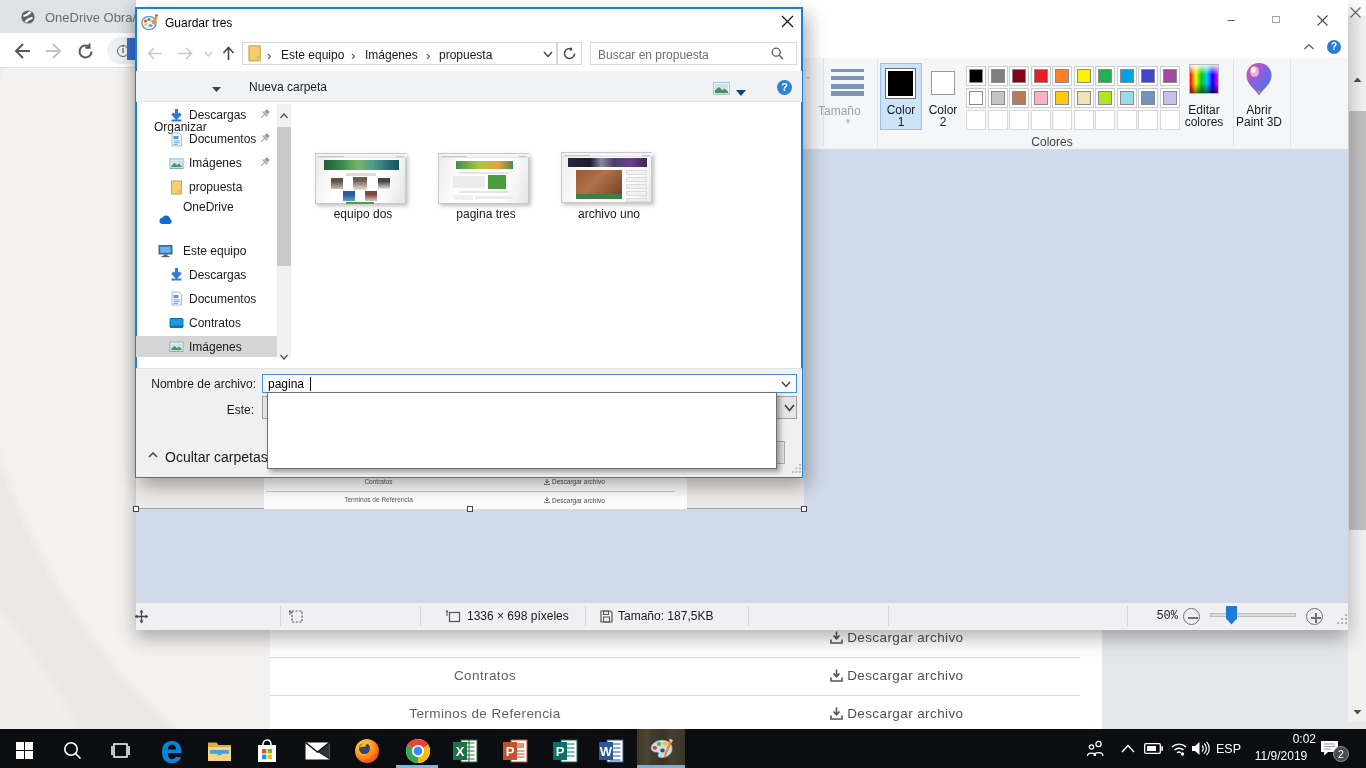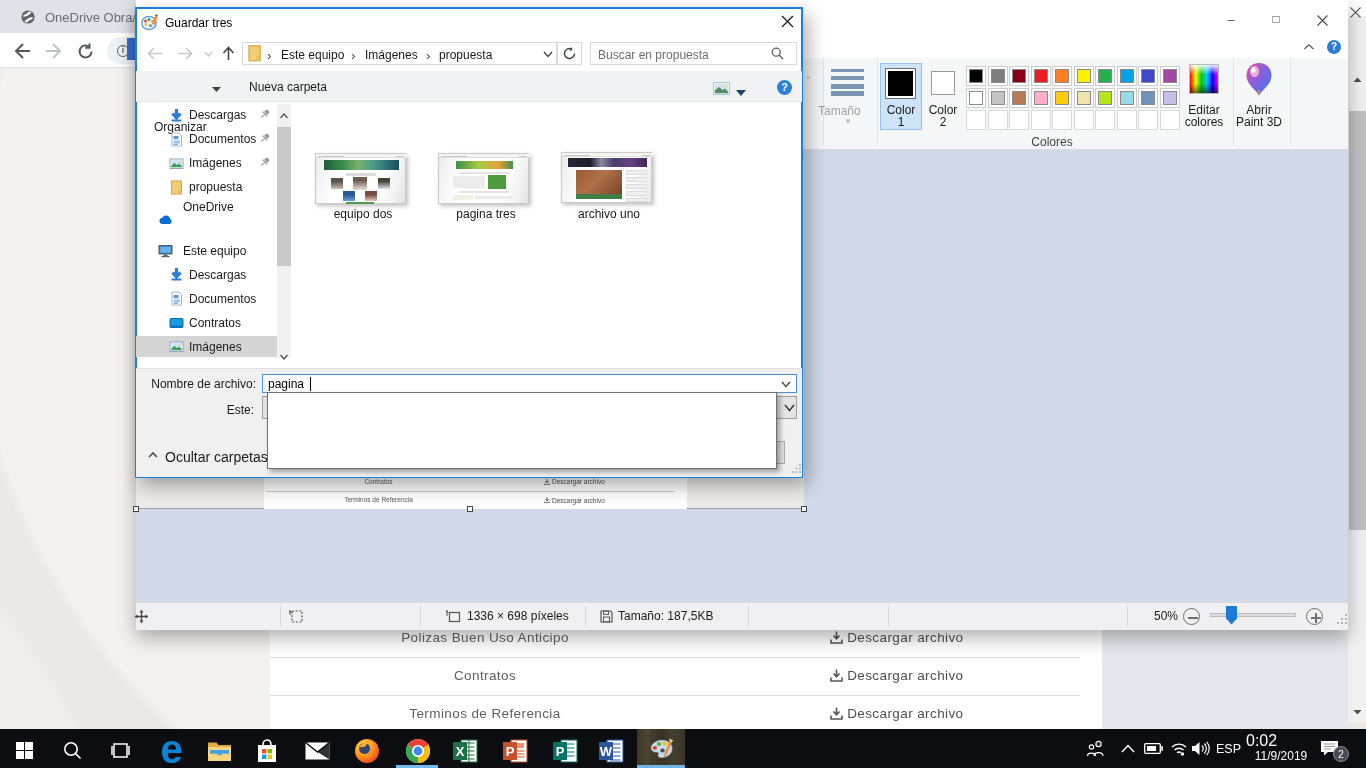--- a/index.html
+++ b/index.html
@@ -43,21 +43,20 @@
       radial-gradient(circle 791px at -613px 1032px, #f0efec 0 779px, rgba(240,239,236,0) 791px),
       radial-gradient(circle 631px at 596px 198px, #f3f2f0 0 621px, rgba(243,242,240,0) 631px),
       #eae9e6;"></div>
 
     <div class="abs" style="left:1102px;top:0;width:247px;height:700px;background:#e4e7eb;"></div>
 
     <div class="abs" style="left:270px;top:0;width:832px;height:700px;background:#ffffff;"></div>
 
     <div class="abs" style="left:270px;top:588.5px;width:810px;height:1px;background:#dcdcdc;"></div>
     <div class="abs" style="left:270px;top:626.5px;width:810px;height:1px;background:#dcdcdc;"></div>
-    <div class="abs row-label" style="left:290px;top:562px;width:390px;">Polizas Buen Uso Anticipo</div>
     <div class="abs row-label" style="left:290px;top:600px;width:390px;">Contratos</div>
     <div class="abs row-label" style="left:290px;top:638px;width:390px;">Terminos de Referencia</div>
     <div class="abs dl-link" style="left:830px;top:562px;"><svg width="13" height="13" viewBox="0 0 13 13" style="vertical-align:-2px;">
           <path d="M6.5 0.5 L6.5 7 M3.5 4.5 L6.5 7.8 L9.5 4.5" stroke="#555" stroke-width="1.6" fill="none"></path>
           <path d="M1 8.5 L1 12 L12 12 L12 8.5" stroke="#555" stroke-width="1.6" fill="none"></path>
         </svg> Descargar archivo</div>
     <div class="abs dl-link" style="left:830px;top:600px;"><svg width="13" height="13" viewBox="0 0 13 13" style="vertical-align:-2px;">
           <path d="M6.5 0.5 L6.5 7 M3.5 4.5 L6.5 7.8 L9.5 4.5" stroke="#555" stroke-width="1.6" fill="none"></path>
           <path d="M1 8.5 L1 12 L12 12 L12 8.5" stroke="#555" stroke-width="1.6" fill="none"></path>
         </svg> Descargar archivo</div>
@@ -258,21 +257,21 @@
     <div class="abs vsep" style="left:449px;"></div>
     <svg class="abs" style="left:464px;top:610px;" width="13" height="13" viewBox="0 0 13 13">
       <path d="M1 1 L10.5 1 L12 2.5 L12 12 L1 12 Z" stroke="#555" stroke-width="1.2" fill="none"></path>
       <rect x="3.5" y="7" width="6" height="5" stroke="#555" stroke-width="1" fill="none"></rect>
       <rect x="3.5" y="1" width="5" height="3.4" stroke="#555" stroke-width="1" fill="none"></rect>
     </svg>
     <div class="abs stxt" style="left:482px;">Tamaño: 187,5KB</div>
     <div class="abs vsep" style="left:612px;"></div>
     <div class="abs vsep" style="left:752px;"></div>
     <div class="abs vsep" style="left:991px;"></div>
-    <div class="abs stxt" style="left:1000px;width:42px;text-align:right;">50%</div>
+    <div class="abs stxt" style="left:1000px;width:42px;text-align:right;font-family:Liberation Mono, monospace;">50%</div>
     <div class="abs zoomcirc" style="left:1047px;top:608px;">
         <div style="position:absolute;left:3.5px;top:7.5px;width:10px;height:2px;background:#707070;"></div>
       </div>
     <div class="abs" style="left:1074px;top:613px;width:86px;height:4px;background:#dcdcdc;border:1px solid #bdbdbd;"></div>
 
     <svg class="abs" style="left:1090px;top:606px;" width="11" height="19" viewBox="0 0 11 19">
       <path d="M0 0 L11 0 L11 12.5 L5.5 18.5 L0 12.5 Z" fill="#1e7ad6"></path>
     </svg>
     <div class="abs zoomcirc" style="left:1170px;top:608px;">
         <div style="position:absolute;left:3.5px;top:7.5px;width:10px;height:2px;background:#707070;"></div>
@@ -675,21 +674,21 @@
       <path d="M2 6 A10 10 0 0 1 16 6" stroke="#fff" stroke-width="1.4" fill="none"></path>
       <path d="M4.5 9 A6.5 6.5 0 0 1 13.5 9" stroke="#fff" stroke-width="1.4" fill="none"></path>
       <path d="M7 11.8 A3.2 3.2 0 0 1 11 11.8" stroke="#fff" stroke-width="1.4" fill="none"></path>
       <circle cx="12.5" cy="13" r="1.7" fill="#fff"></circle>
     </svg>
     <svg class="abs" style="left:1191px;top:12px;" width="19" height="15" viewBox="0 0 19 15">
       <path d="M1 5 L4 5 L8.5 1 L8.5 14 L4 10 L1 10 Z" fill="#fff"></path>
       <path d="M11 4.5 A4.2 4.2 0 0 1 11 10.5 M13.3 2.5 A7 7 0 0 1 13.3 12.5 M15.6 0.8 A9.8 9.8 0 0 1 15.6 14.2" stroke="#fff" stroke-width="1.2" fill="none"></path>
     </svg>
     <div class="abs" style="left:1216px;top:13px;font-size:12.5px;color:#fff;">ESP</div>
-    <div class="abs" style="left:1246px;top:3px;width:70px;text-align:left;font-size:16px;color:#fff;">0:02</div>
+    <div class="abs" style="left:1246px;top:3px;width:70px;text-align:right;font-size:12px;color:#fff;">0:02</div>
     <div class="abs" style="left:1246px;top:20px;width:70px;text-align:center;font-size:12px;color:#fff;">11/9/2019</div>
     <svg class="abs" style="left:1320px;top:11px;" width="19" height="16" viewBox="0 0 19 16">
       <path d="M1 1 L18 1 L18 12 L8 12 L4 15.5 L4 12 L1 12 Z" fill="#fff"></path>
       <path d="M4 4 L15 4 M4 6.5 L15 6.5 M4 9 L11 9" stroke="#9a9a9a" stroke-width="1.1"></path>
     </svg>
     <div class="abs" style="left:1333px;top:17px;width:16px;height:16px;border-radius:50%;background:#4a4a52;border:1px solid #8a8a90;color:#fff;font-size:10.5px;text-align:center;line-height:15px;">2</div>
   </div>
 </div>
 
 <style>

